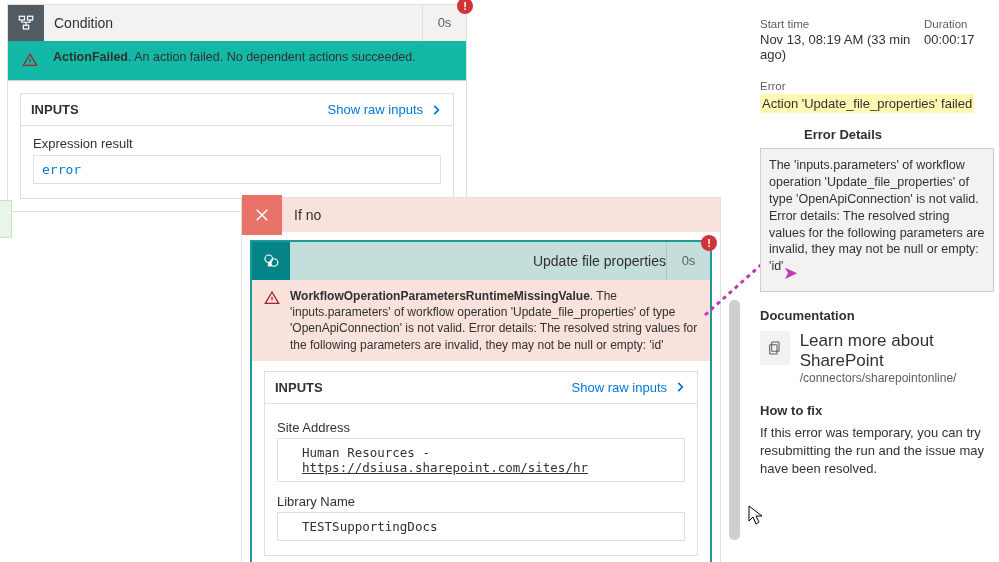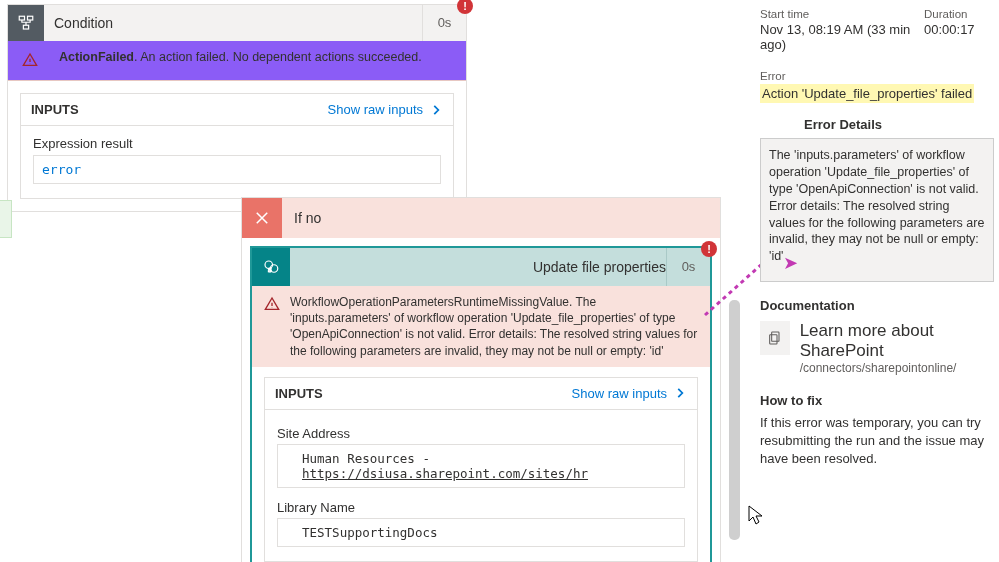--- a/index.html
+++ b/index.html
@@ -9,70 +9,70 @@
   .right-pane { position: absolute; left: 758px; top: 0; width: 238px; height: 562px; padding: 4px 2px; }
 
   
   .condition-card { position: absolute; left: 7px; top: 4px; width: 460px; background: #fff; border: 1px solid #e1dfdd; }
   .cond-header { display: flex; align-items: center; height: 36px; background: #f3f2f1; position: relative; }
   .cond-icon { width: 36px; height: 36px; background: #535b62; display: flex; align-items: center; justify-content: center; }
   .cond-icon svg { width: 18px; height: 18px; }
   .cond-title { flex: 1; padding-left: 10px; font-size: 14px; }
   .cond-time { width: 44px; text-align: center; font-size: 13px; color: #605e5c; border-left: 1px solid #e1dfdd; height: 36px; line-height: 36px; }
   .red-dot { position: absolute; top: -7px; right: -7px; width: 16px; height: 16px; border-radius: 50%; background: #d13438; color: #fff; font-size: 11px; line-height: 16px; text-align: center; font-weight: bold; }
-  .error-banner { background: #8b5cf6; padding: 9px 14px; display: flex; align-items: flex-start; gap: 21px; border-bottom: 1px solid #e7c7c2; }
+  .error-banner { background: #14b8a6; padding: 9px 14px; display: flex; align-items: flex-start; gap: 15px; border-bottom: 1px solid #e7c7c2; }
   .warn-icon { color: #a4262c; flex: 0 0 16px; margin-top: 2px; }
   .error-banner .msg { font-size: 12.5px; color: #323130; }
   .error-banner .msg b { font-weight: 600; }
 
   .inputs-box { margin: 12px; border: 1px solid #e1dfdd; }
   .inputs-head { display: flex; align-items: flex-start; padding: 8px 10px; border-bottom: 1px solid #e1dfdd; gap: 28px; }
   .inputs-head .lbl { font-weight: 600; font-size: 13px; flex: 1; }
   .raw-link { color: #0078d4; font-size: 13px; display: flex; align-items: center; gap: 6px; cursor: pointer; }
   .raw-link svg { width: 14px; height: 14px; }
   .inputs-body { padding: 10px 12px 14px; }
   .expr-lbl { font-size: 13px; margin-bottom: 4px; }
   .expr-val { border: 1px solid #e1dfdd; padding: 6px 8px; font-family: Consolas, monospace; font-size: 13px; color: #0078d4; }
 
   
   .green-sliver { position: absolute; left: 0; top: 200px; width: 12px; height: 38px; background: #e9f5e8; border: 1px solid #c7e5c3; border-left: 0; }
 
   
   .ifno-card { position: absolute; left: 241px; top: 197px; width: 480px; border: 1px solid #e1dfdd; background: #fff; }
-  .ifno-header { display: flex; align-items: center; height: 40px; background: #f9e1dc; }
+  .ifno-header { display: flex; align-items: center; height: 34px; background: #f9e1dc; }
   .ifno-x { width: 40px; height: 40px; background: #e97368; display: flex; align-items: center; justify-content: center; }
   .ifno-x svg { width: 18px; height: 18px; stroke: #fff; }
   .ifno-title { padding-left: 12px; font-size: 14px; }
 
   .ufp-wrap { padding: 8px 8px 12px; position: relative; }
   .ufp-card { border: 2px solid #1f9898; background: #fff; }
   .ufp-header { display: flex; align-items: center; height: 38px; background: #c4dedc; position: relative; }
   .ufp-icon { width: 38px; height: 38px; background: #058488; display: flex; align-items: center; justify-content: center; color:#fff; }
   .ufp-icon svg { width: 18px; height: 18px; }
   .ufp-title { flex: 1; padding-left: 10px; font-size: 14px; color: #323130; text-align: right; }
   .ufp-time { width: 44px; text-align: center; border-left: 1px solid #a9c9c7; height: 38px; line-height: 38px; font-size: 13px; color: #605e5c; }
   .ufp-err { background: #f9e1dc; padding: 8px 12px; font-size: 12px; color: #323130; display: flex; gap: 10px; }
   .ufp-err .msg { line-height: 1.35; }
-  .ufp-err b { font-weight: 400; }
+  .ufp-err b { font-weight: 700; }
 
   .ufp-inputs { margin: 10px 12px 8px; border: 1px solid #e1dfdd; }
   .ufp-inputs .inputs-head { border-bottom: 1px solid #e1dfdd; }
   .ufp-inputs .body2 { padding: 10px 12px 14px; }
   .fld-lbl { font-size: 13px; margin: 6px 0 3px; }
   .fld-val { border: 1px solid #e1dfdd; padding: 6px 24px; font-family: Consolas, monospace; font-size: 12.5px; color: #323130; }
   .fld-val .url { text-decoration: underline; }
 
   
   .arrow { position: absolute; left: 700px; top: 225px; width: 110px; height: 95px; pointer-events: none; }
 
   
   .scrollbar { position: absolute; left: 729px; top: 300px; width: 11px; height: 240px; background: #cfcfcf; border-radius: 5px; }
 
   
-  .right-pane .meta-row { display: flex; }
+  .right-pane .meta-row { display: flex; margin-top: 10px; }
   .right-pane .meta-col { flex: 1; }
   .right-pane .meta-lbl { font-size: 11.5px; color: #605e5c; margin-top: 4px; }
   .right-pane .meta-val { font-size: 13px; margin-top: 2px; }
   .err-lbl { font-size: 11.5px; color: #605e5c; margin-top: 18px; }
   .err-hl { background: #fff8b3; padding: 2px 2px; font-size: 13px; margin-top: 2px; display: inline-block; }
   .details-lbl { font-weight: 600; font-size: 13px; margin-top: 14px; padding-left: 44px; }
   .details-box { border: 1px solid #ccc; background: #f3f2f1; padding: 8px; font-size: 12.5px; line-height: 1.35; margin-top: 6px; height: 144px; position: relative; }
   .details-box .annot-arrow { position: absolute; left: 22px; bottom: 6px; color: #c239b3; font-size: 18px; }
   .doc-lbl { font-weight: 600; margin-top: 16px; font-size: 13px; }
   .doc-row { display: flex; gap: 10px; margin-top: 8px; }

